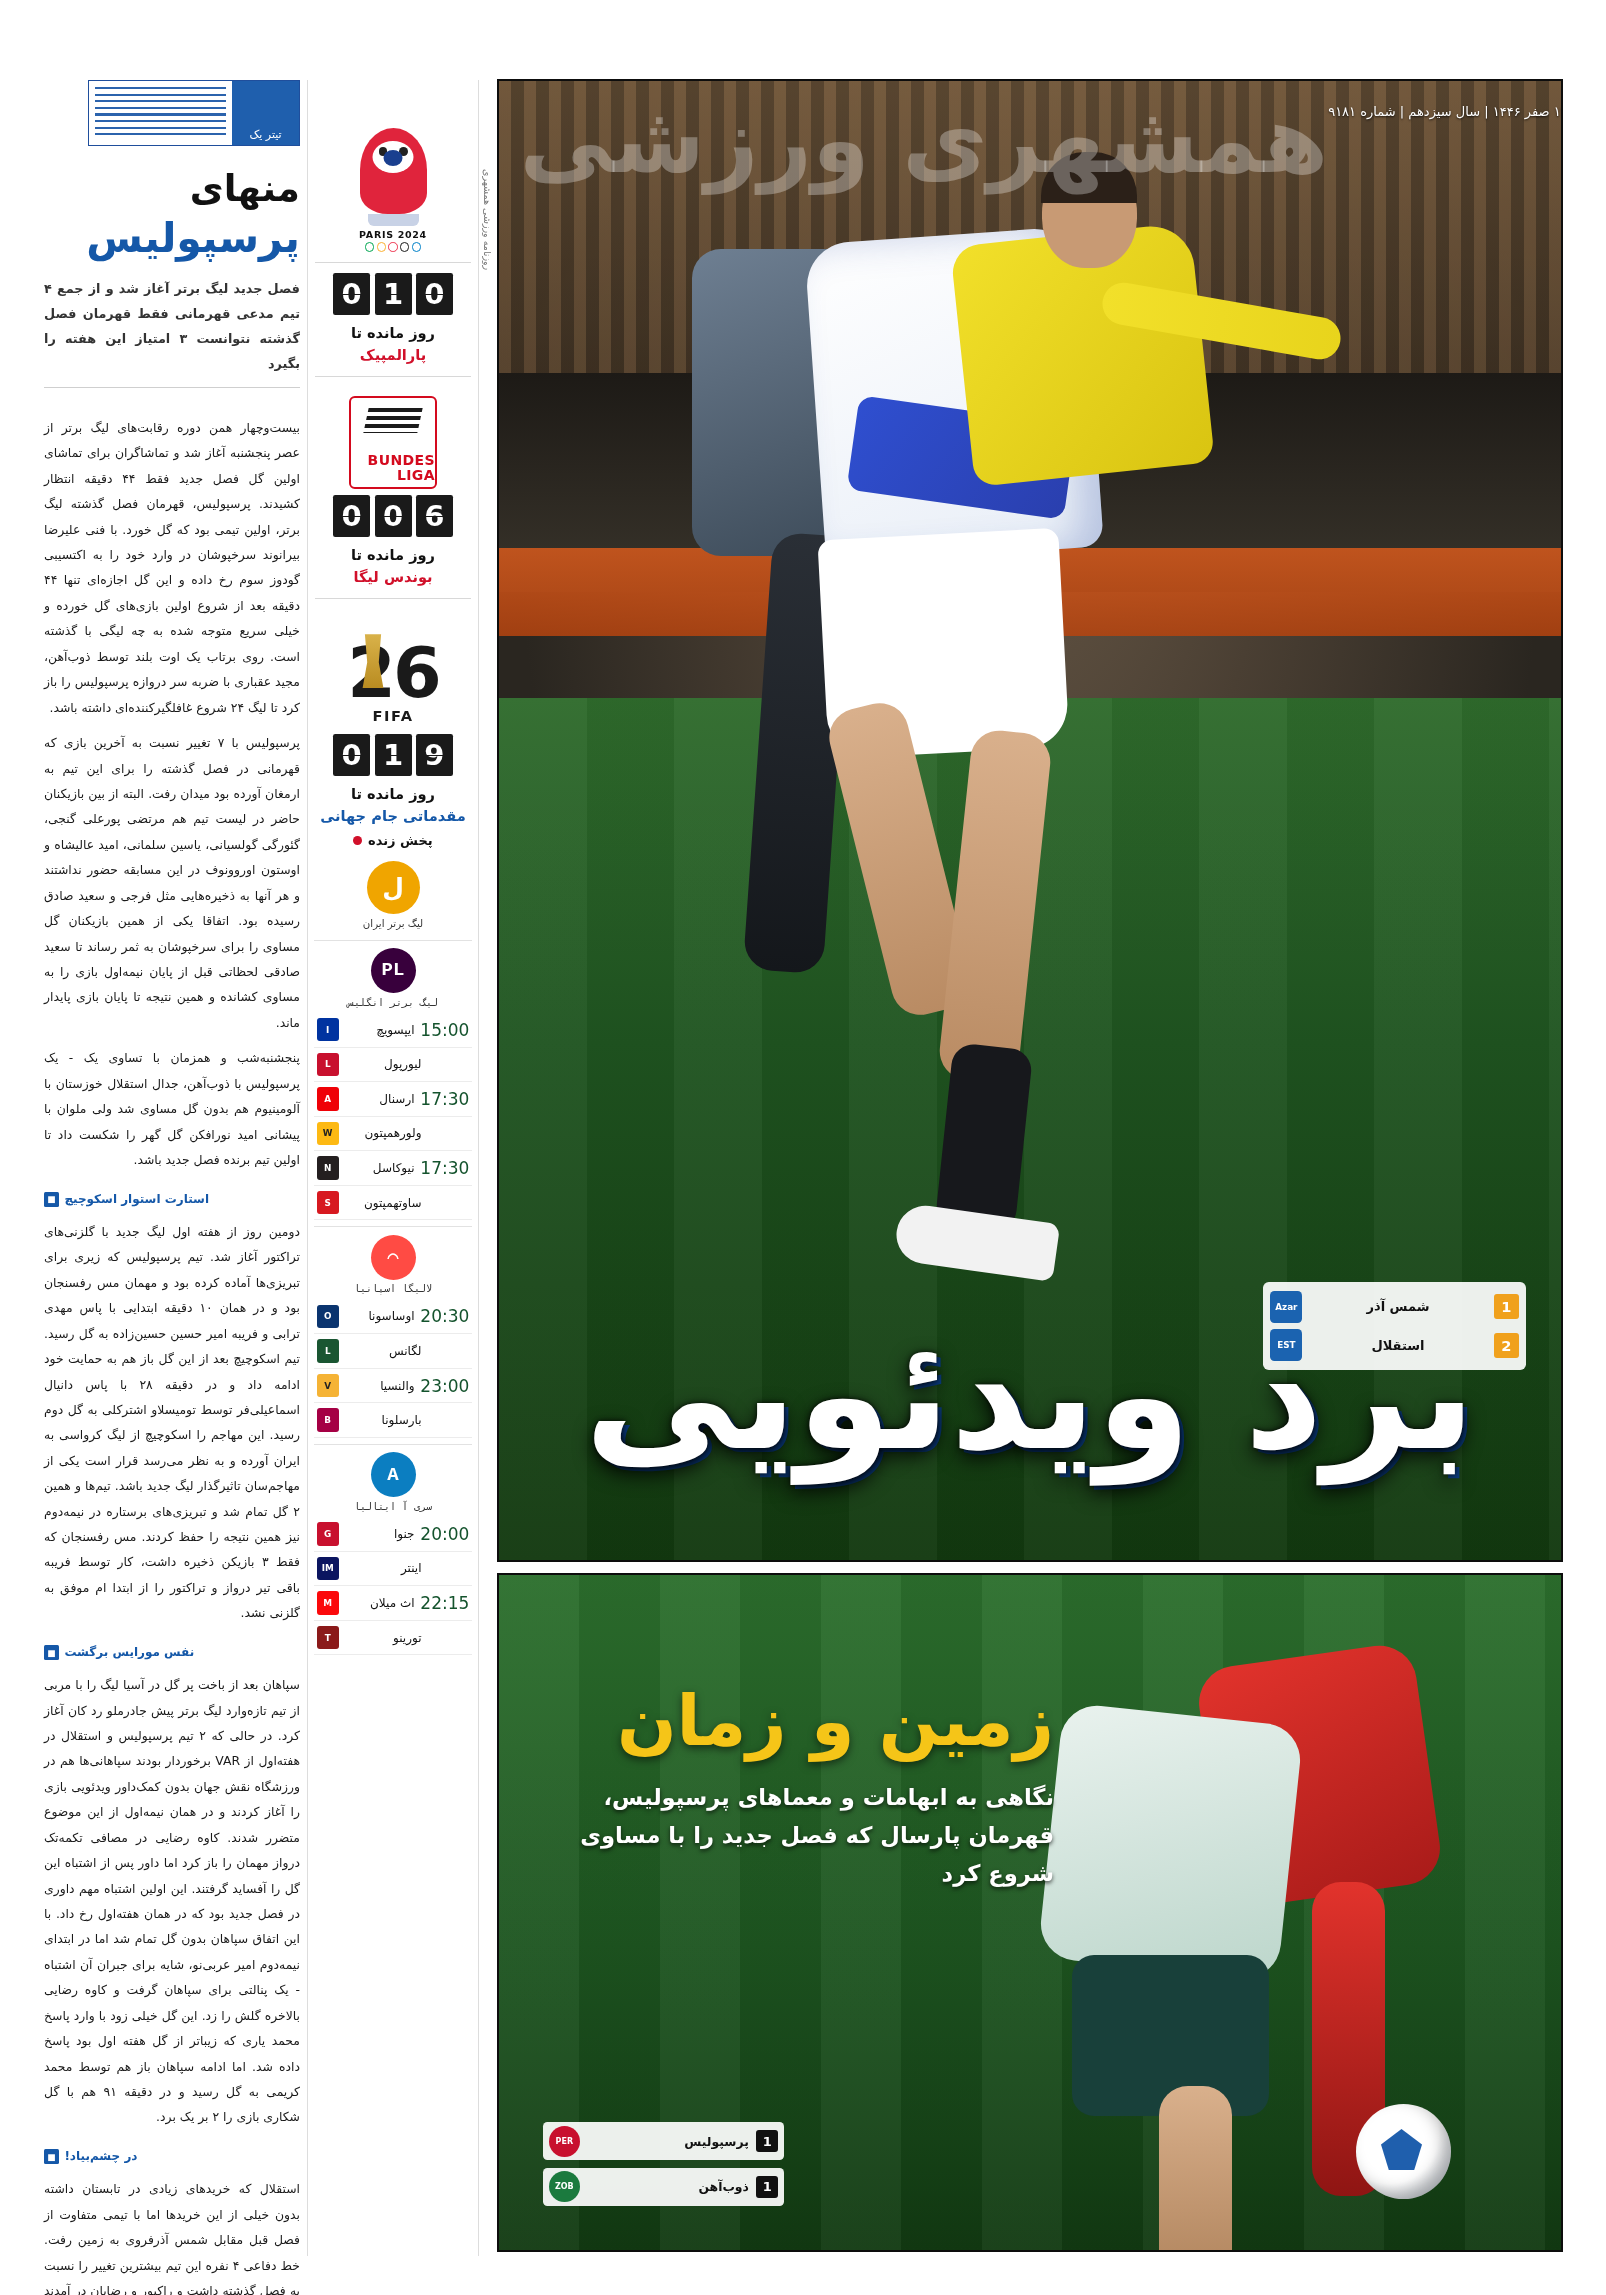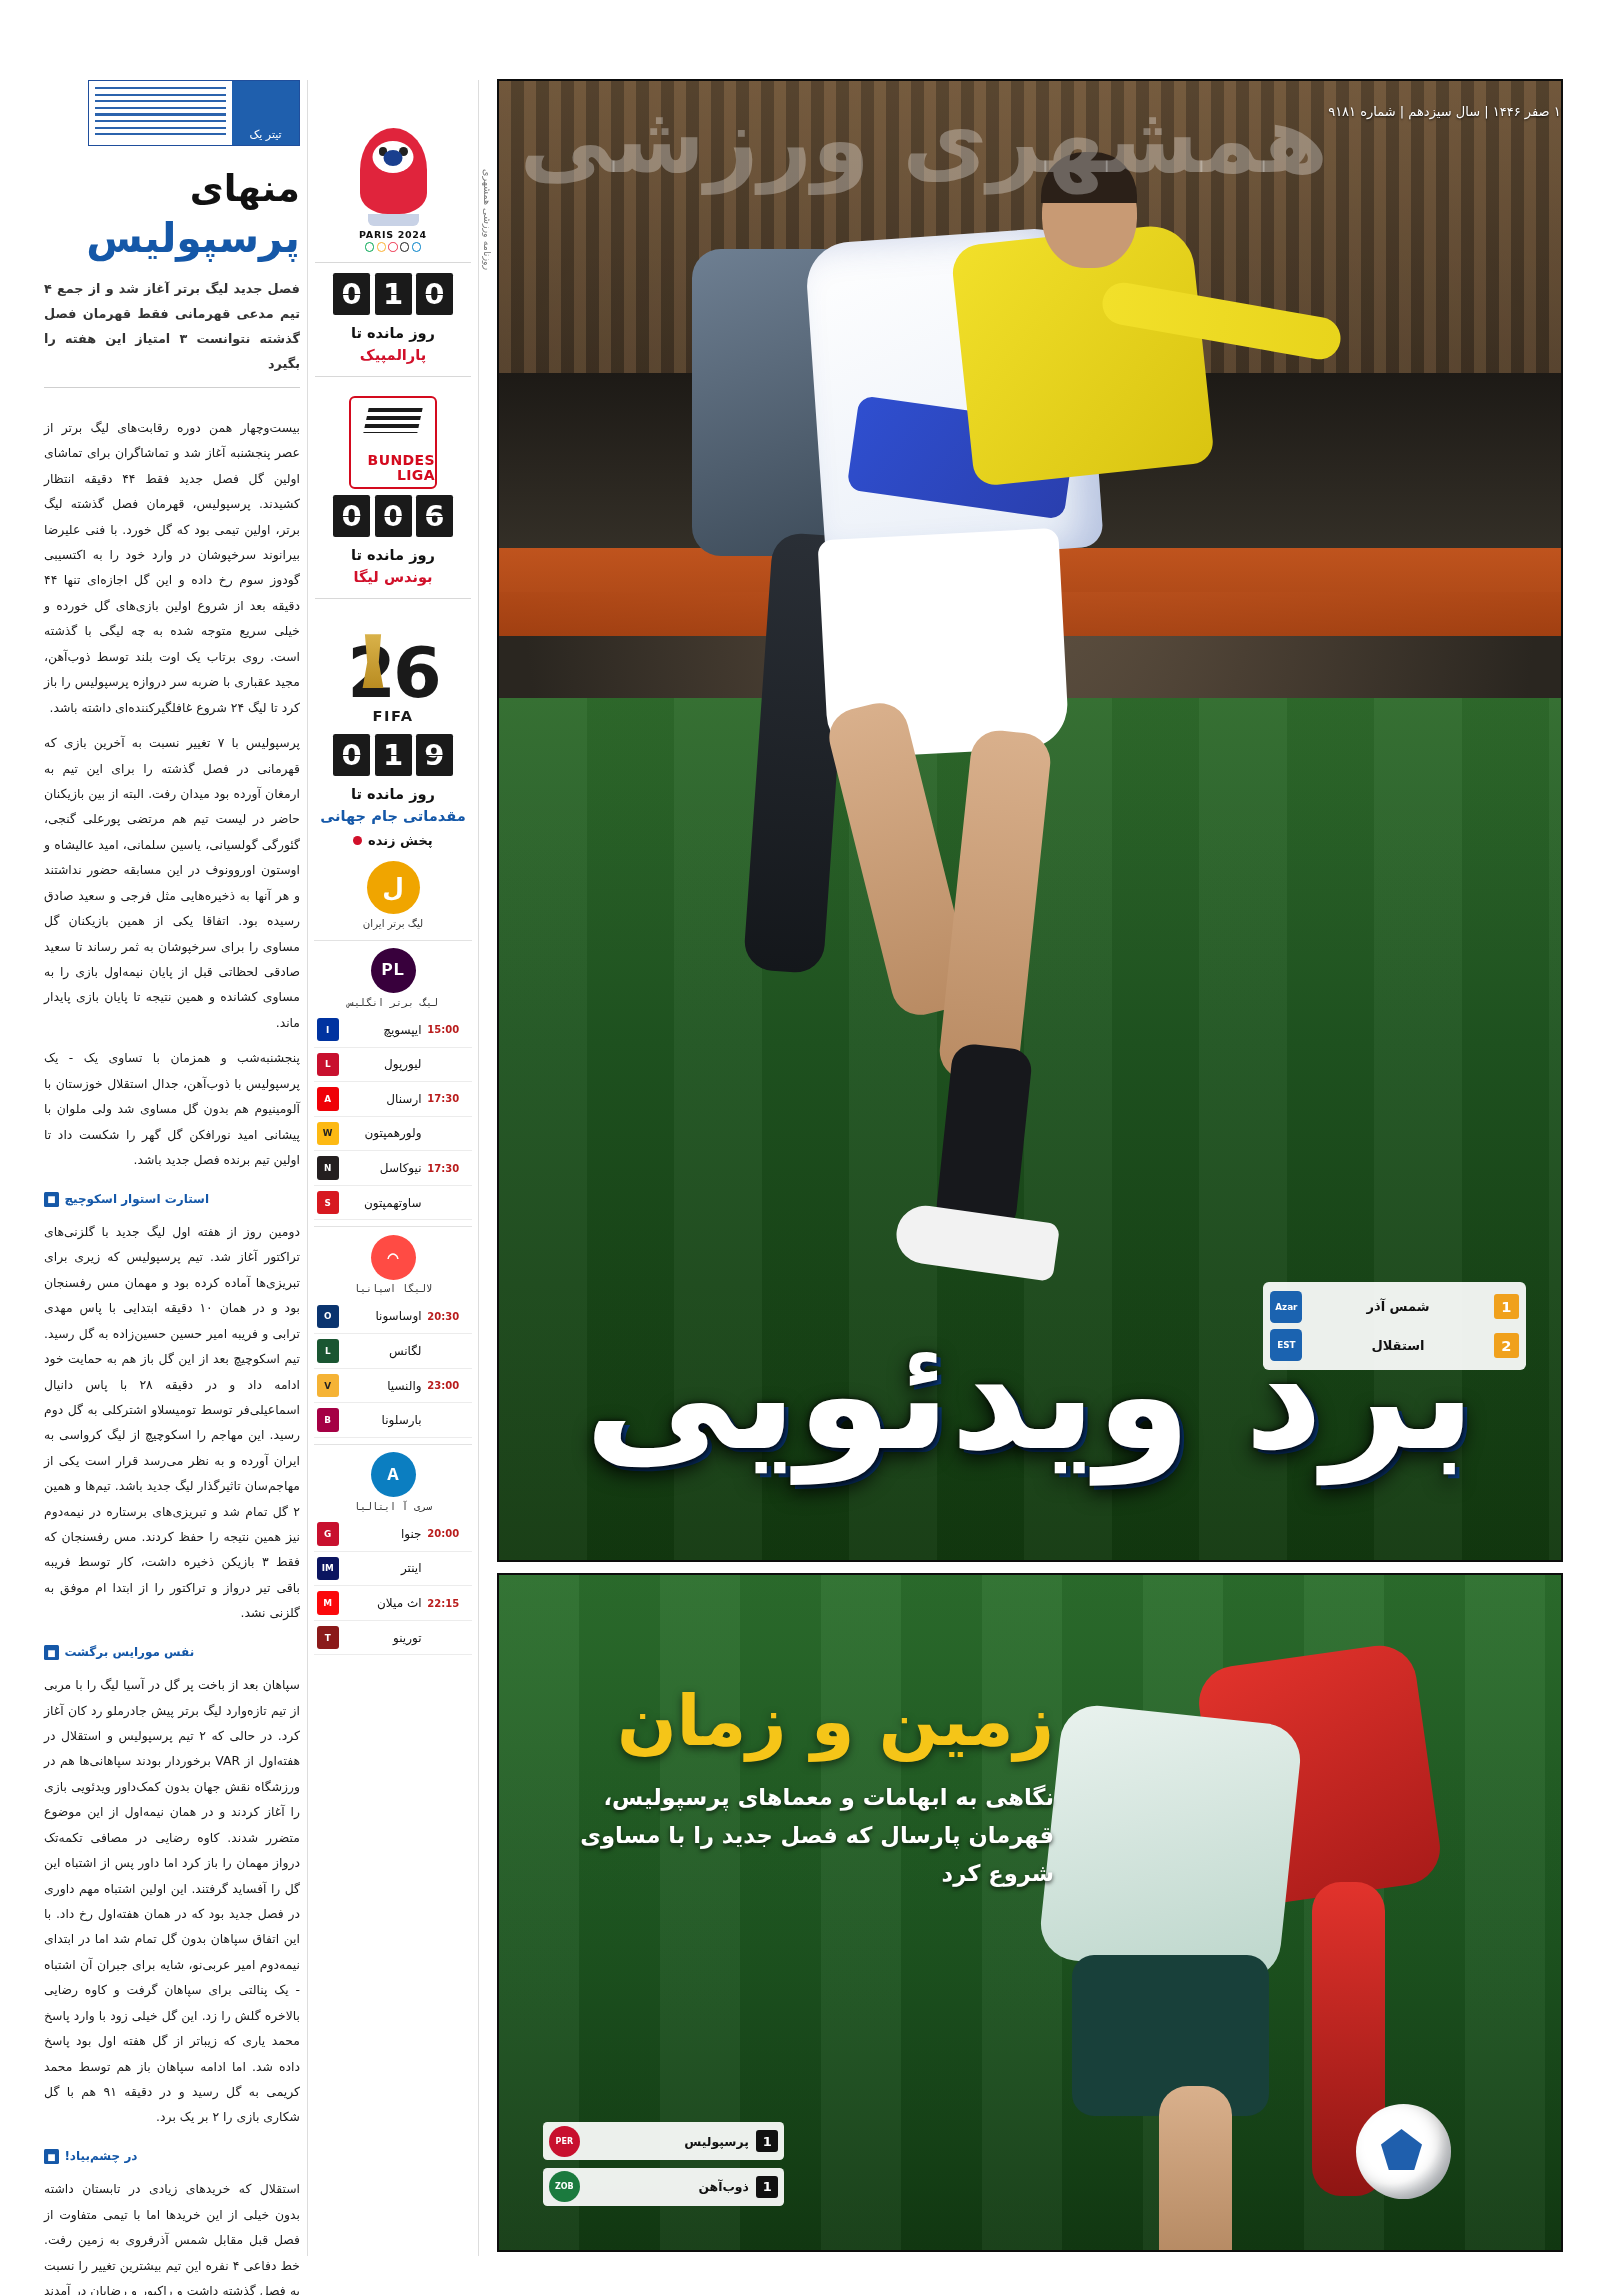--- a/index.html
+++ b/index.html
@@ -286,23 +286,23 @@
     display:flex;align-items:center;justify-content:center;
     color:#fff; font-size: 8.8px; font-weight:bold;
   }
   .fixture .tname {
     flex: 1;
     font-size: 12px;
     color: #111;
     text-align: right;
   }
   .fixture .time {
-    font-size: 10px;
-    font-weight: bold;
-    color: #b91c1c;
+    font-size: 17px;
+    font-weight: normal;
+    color: #14532d;
     direction: ltr;
     min-width: 42px;
     text-align: left;
   }
 
   
   .main {
     position: absolute;
     left: 497px;
     top: 79px;

